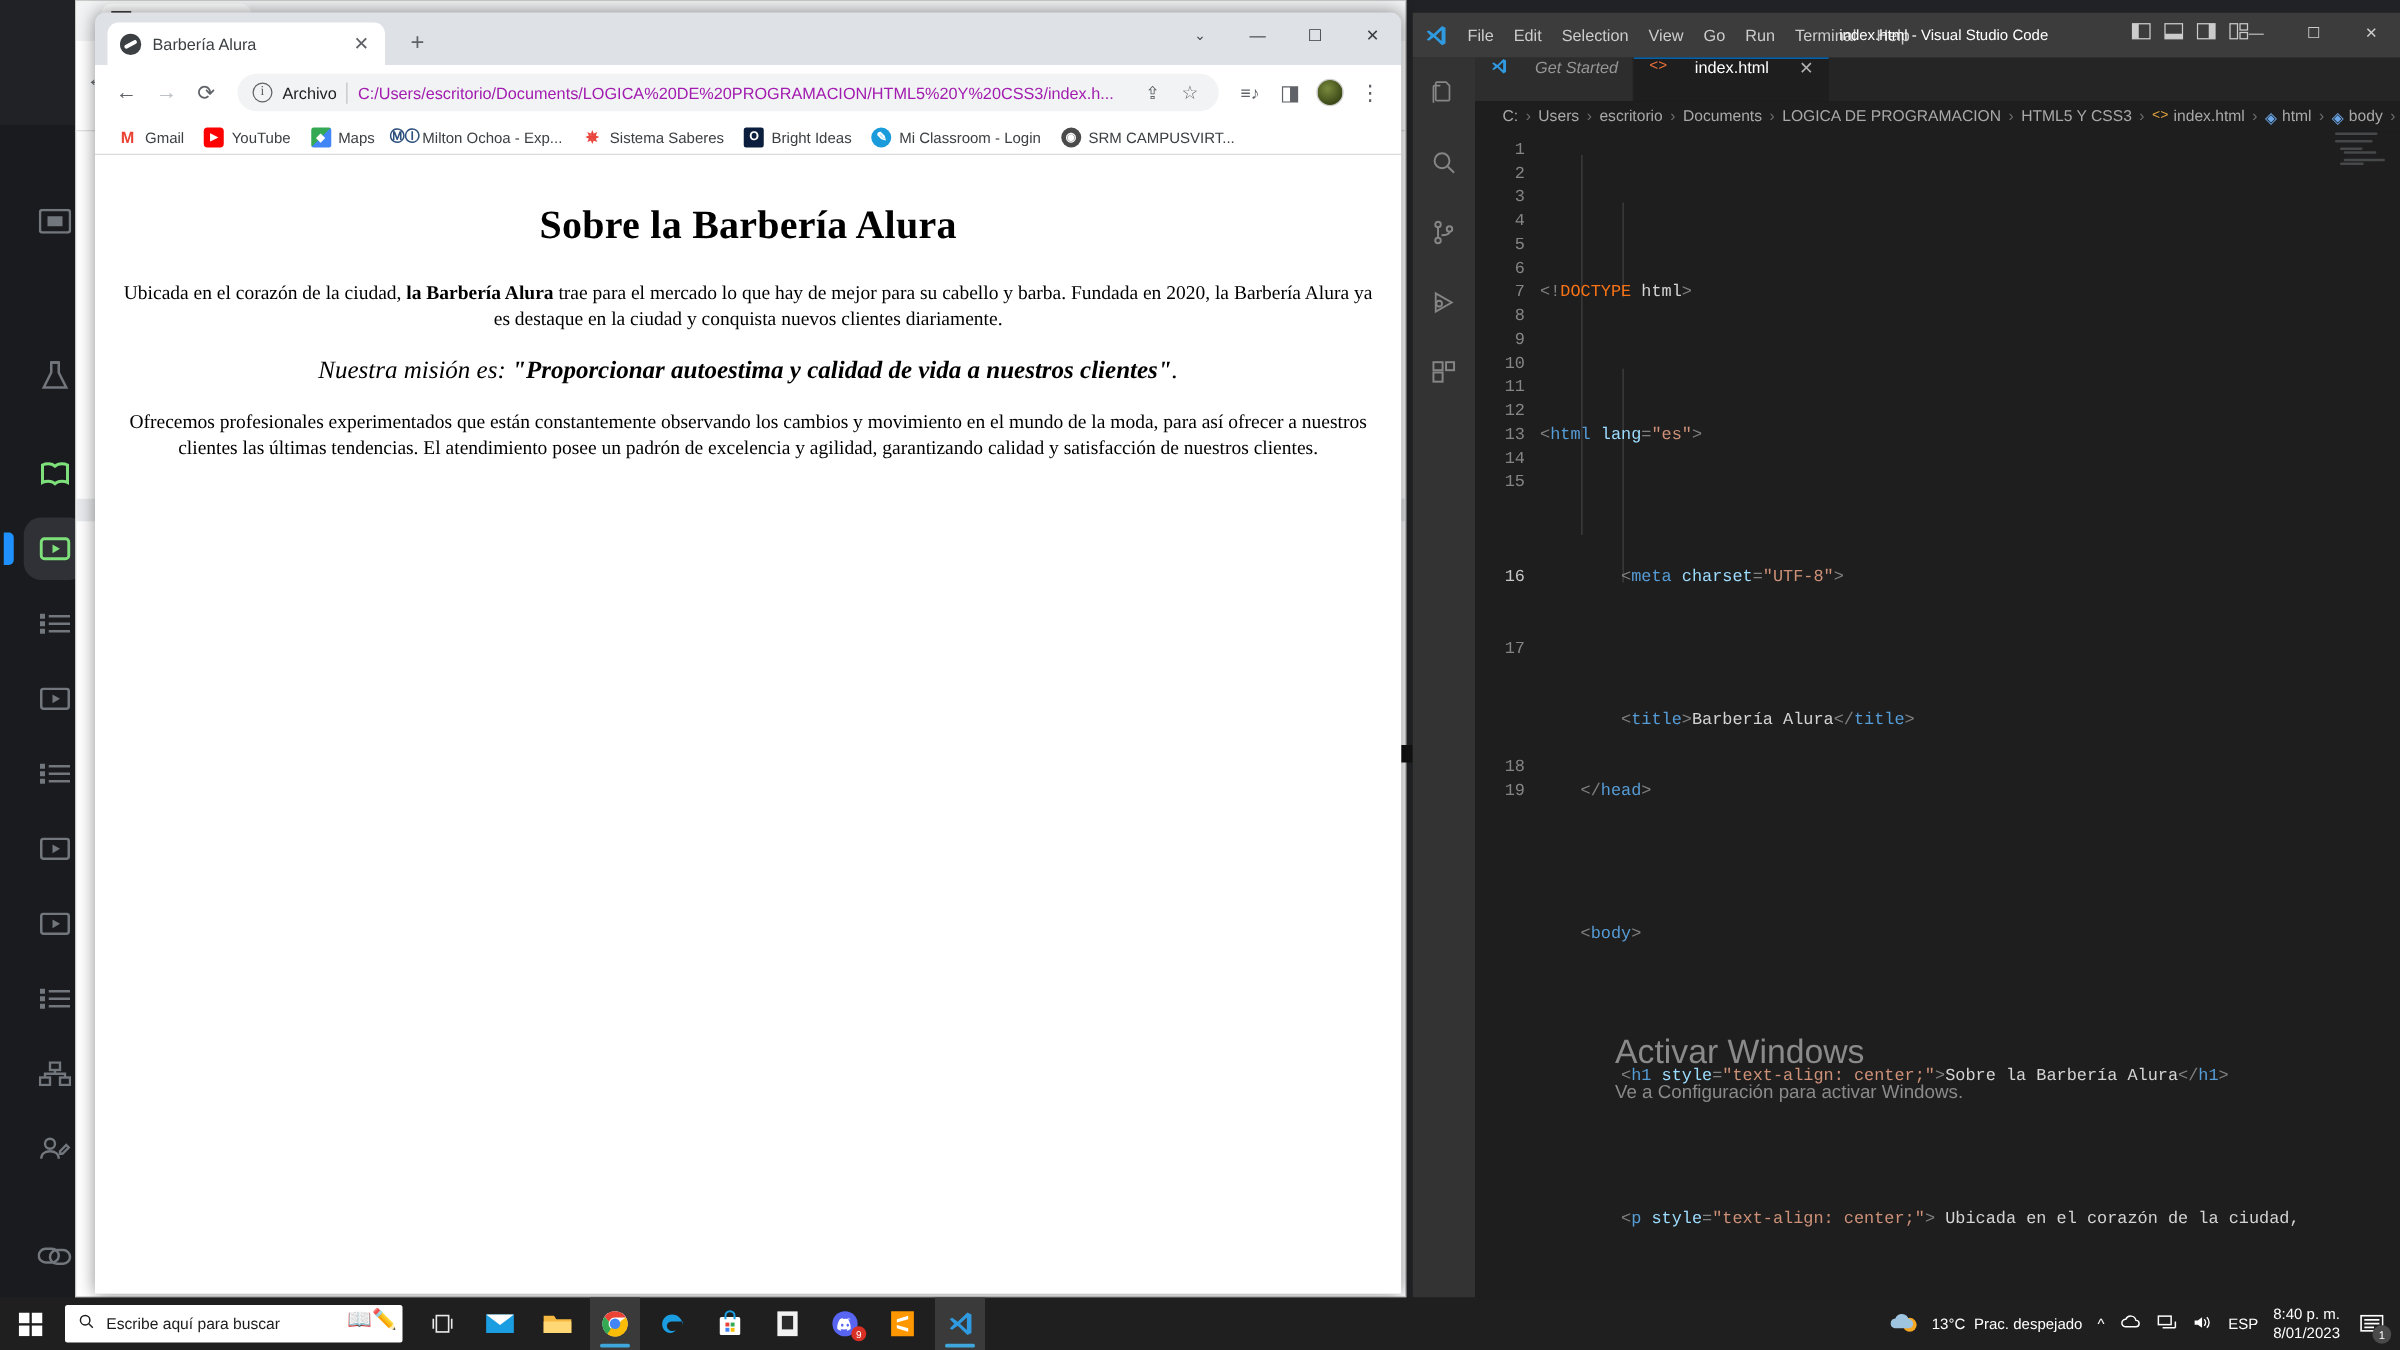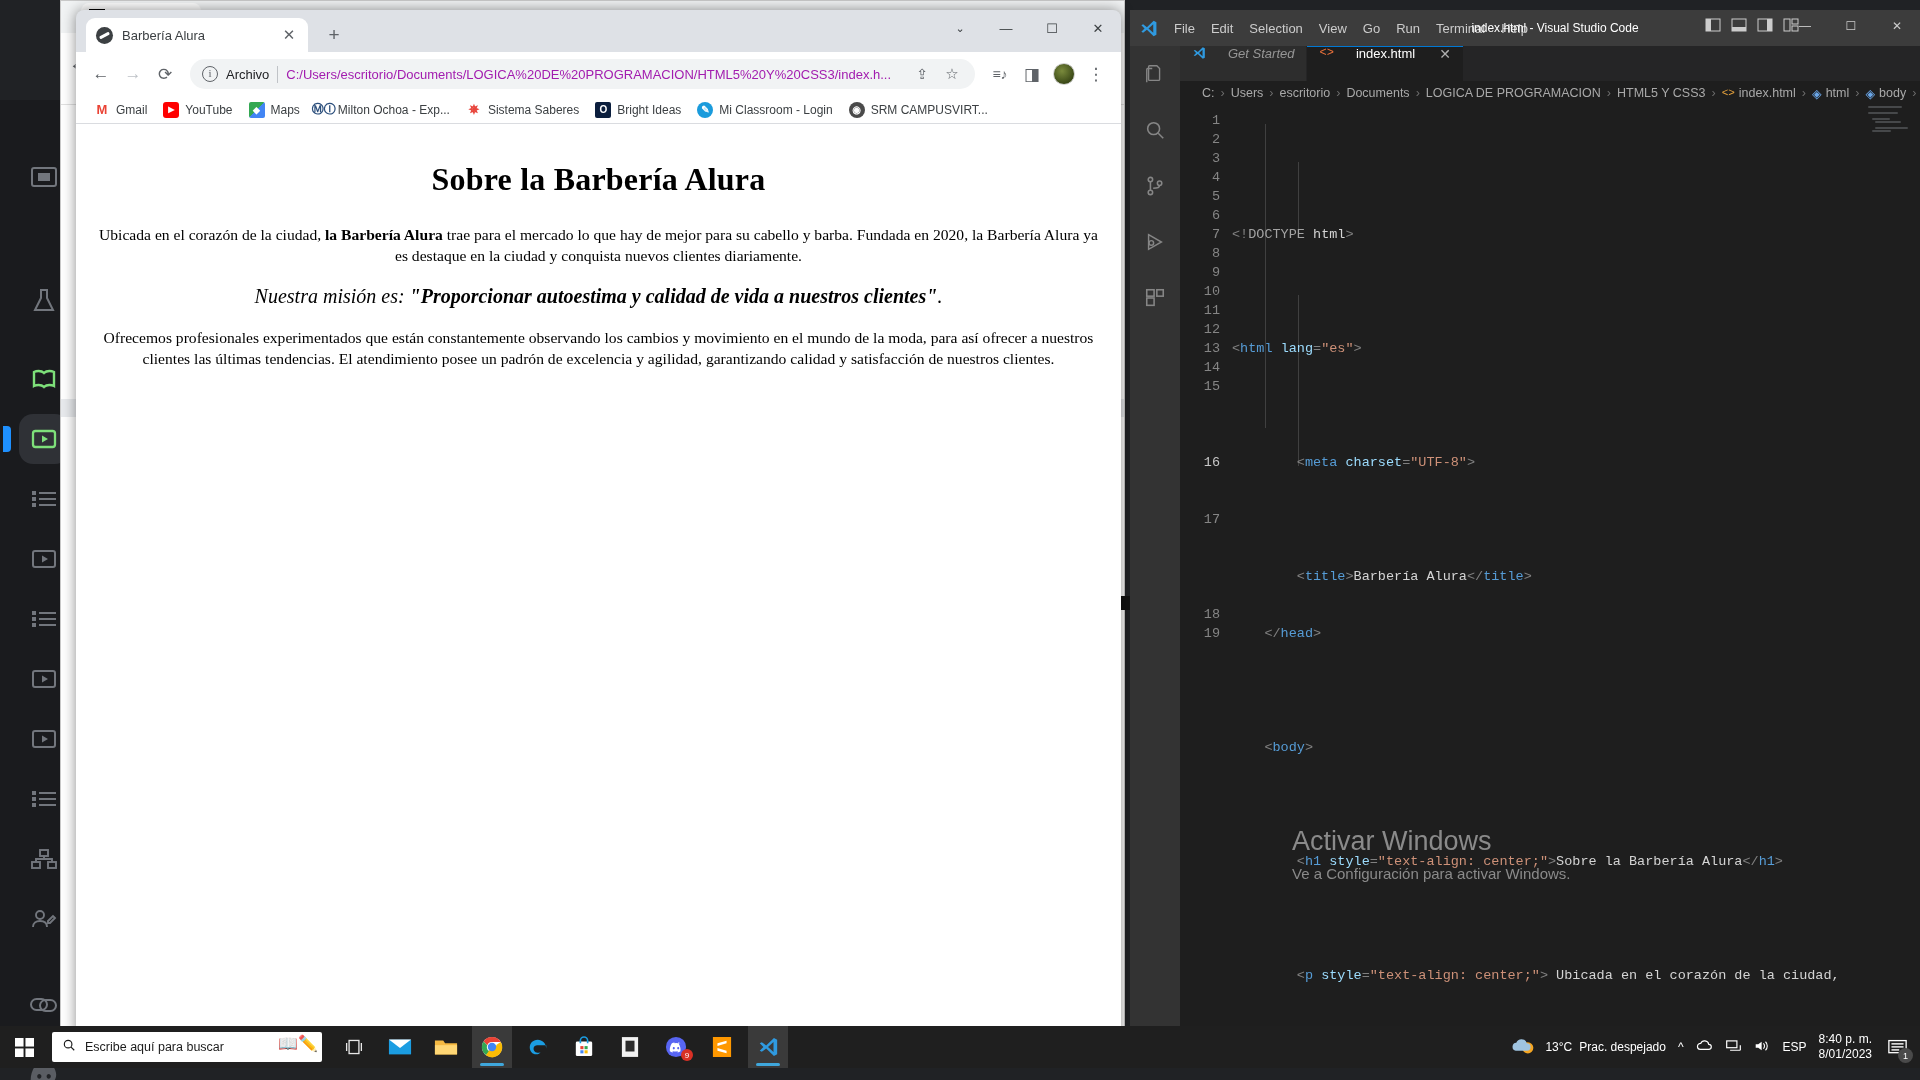--- a/index.html
+++ b/index.html
@@ -272,38 +272,38 @@
   }
   .ln { position: relative; }
   .ind-guide {
     position: absolute; top: 0; bottom: 0; width: 1px; background: #404040;
   }
   .t-tag    { color: #569cd6; }
   .t-attr   { color: #9cdcfe; }
   .t-str    { color: #ce9178; }
   .t-txt    { color: #d4d4d4; }
   .t-punc   { color: #808080; }
-  .t-doct   { color: #a3a3a3; }
+  .t-doct   { color: #f97316; }
   .t-doctname { color: #d4d4d4; }
   #vs-minimap {
     position: absolute; right: 0; top: 0; width: 58px; height: 100%;
     background: #1e1e1e;
   }
   #vs-minimap .mm-line {
     height: 2px; margin: 1px 0 1px 6px; background: #46484a; border-radius: 1px;
   }
   #vs-watermark {
     position: absolute; left: 112px; bottom: 160px; color: #6b6b6b;
   }
   #wm-title { font-size: 27px; color: #8a8a8a; }
   #wm-sub { font-size: 15px; color: #8a8a8a; margin-top: 8px; }
 
   
   #taskbar {
-    position: absolute; left: 0; bottom: 12px; width: 1920px; height: 42px;
+    position: absolute; left: 0; bottom: 0; width: 1920px; height: 42px;
     background: #1f1f1f; display: flex; align-items: center;
   }
   #start-btn {
     width: 48px; height: 42px; display: flex; align-items: center;
     justify-content: center;
   }
   #search-box {
     width: 270px; height: 30px; background: #ffffff; border-radius: 2px;
     display: flex; align-items: center; gap: 9px; padding: 0 10px;
     margin-left: 4px; position: relative; overflow: hidden;

